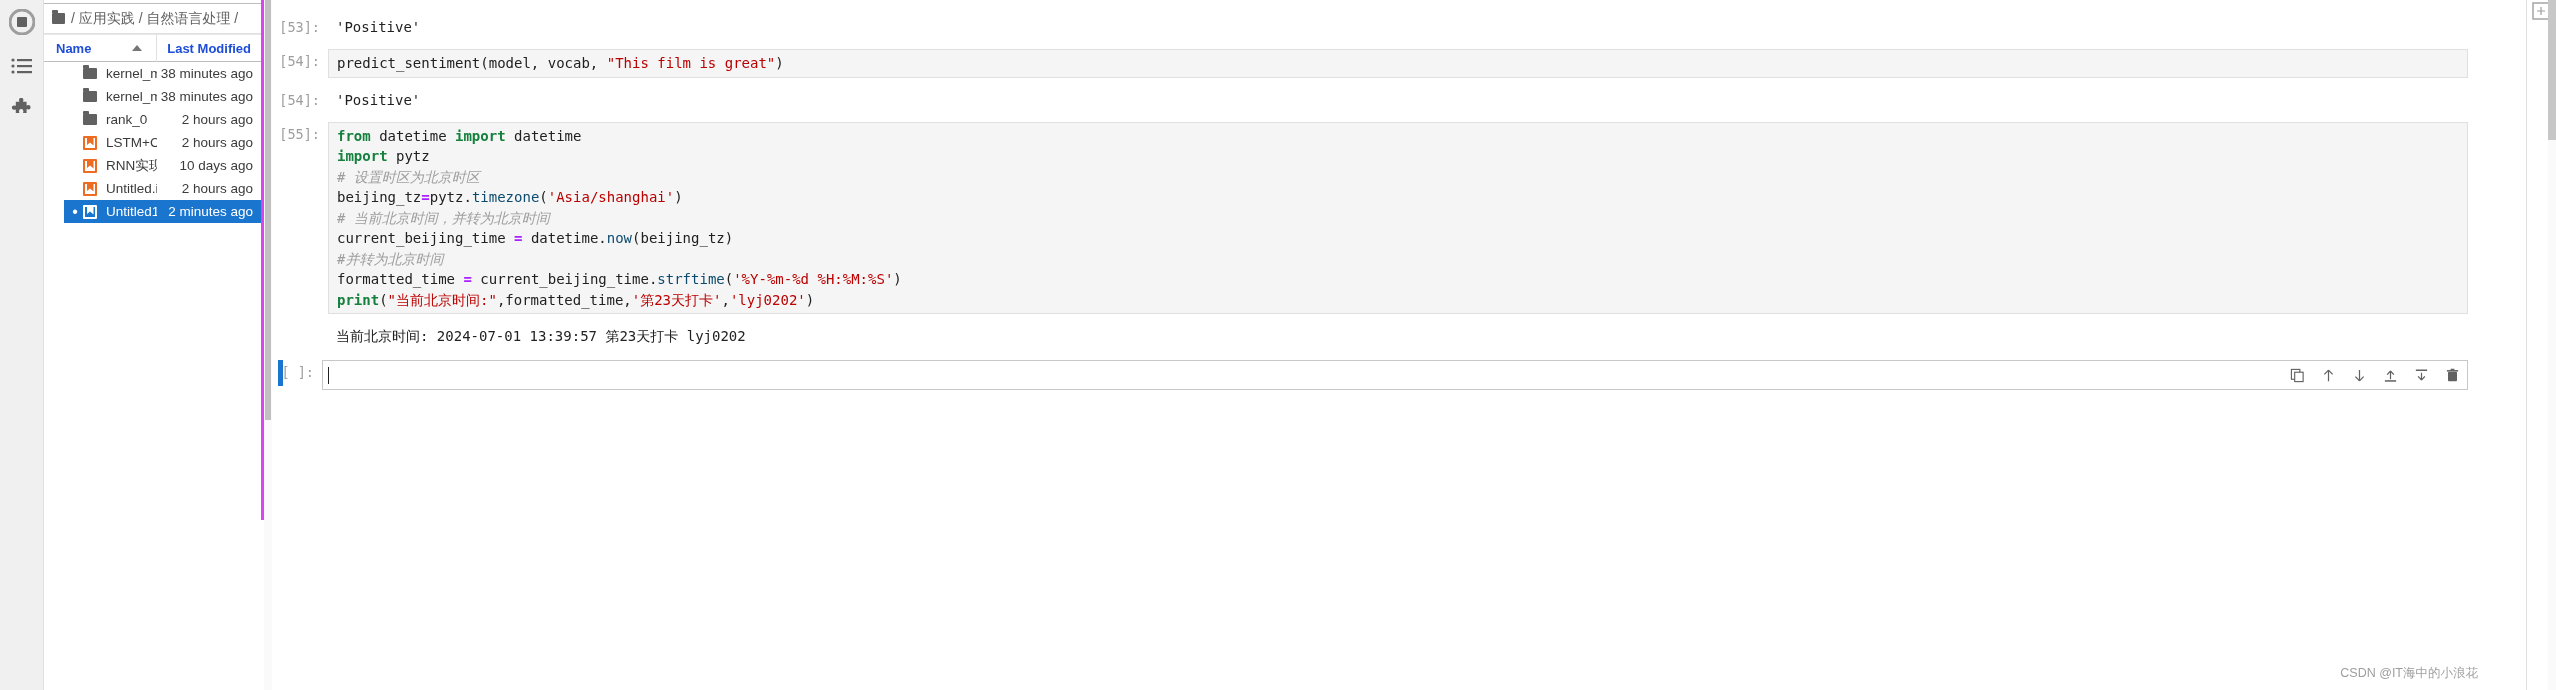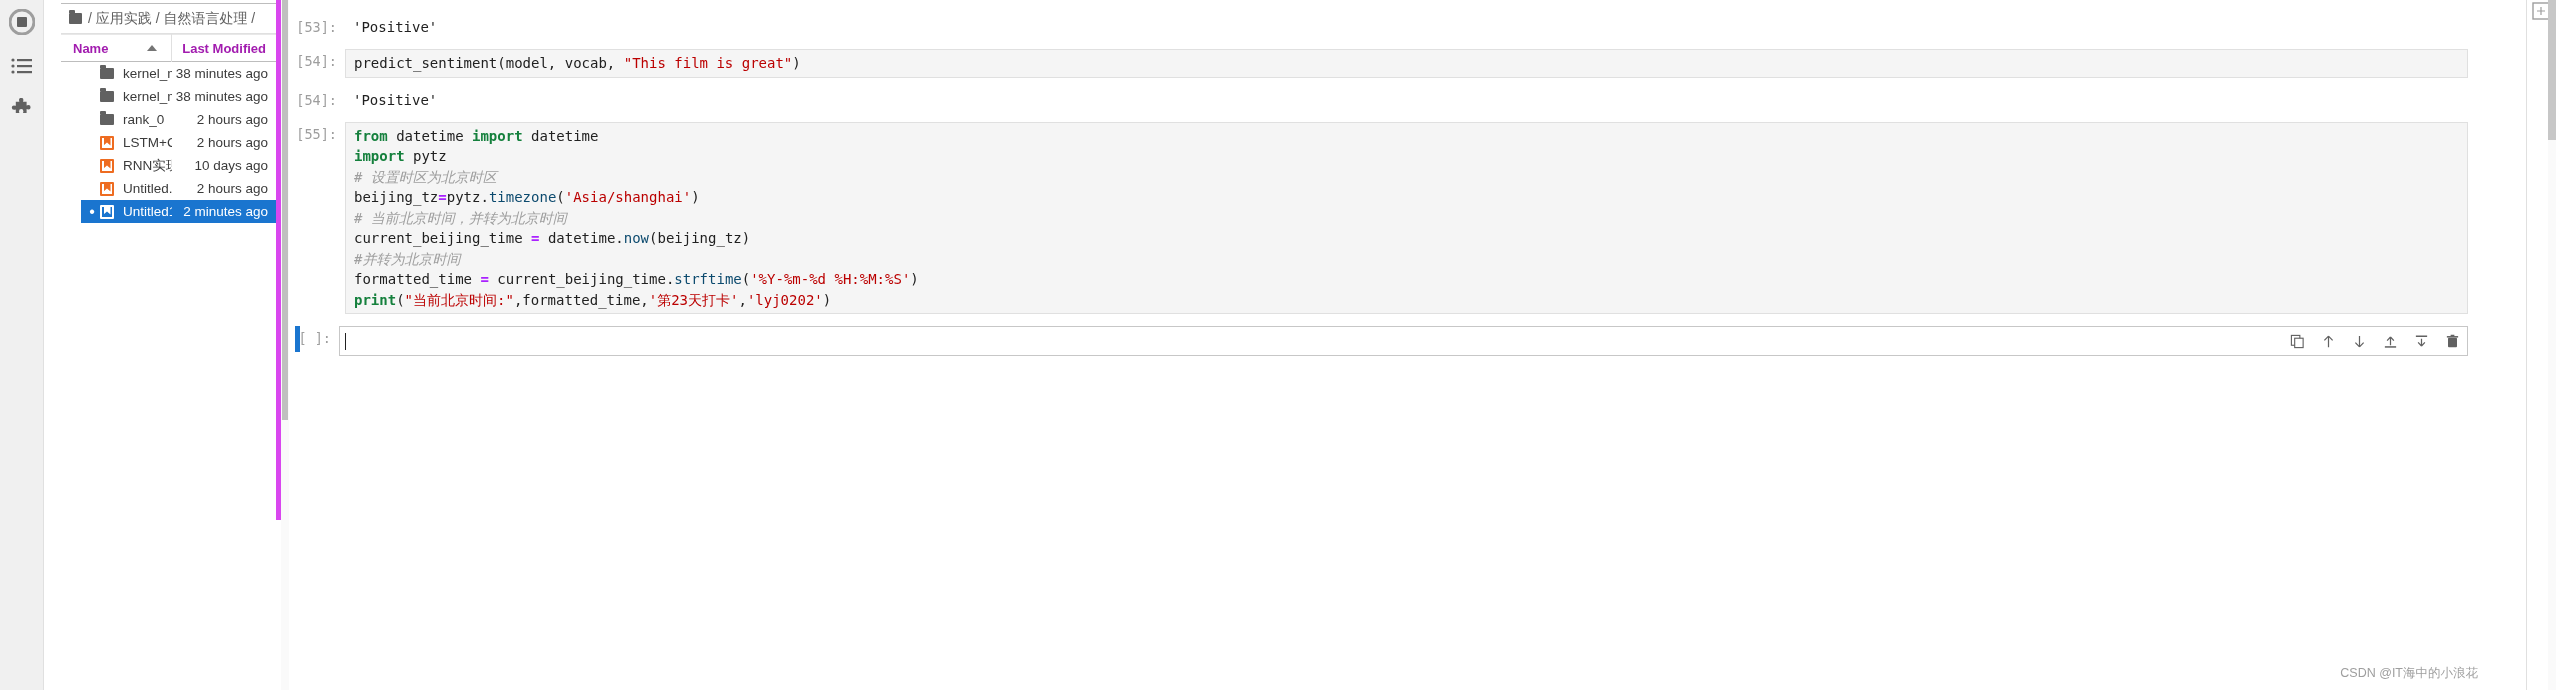--- a/index.html
+++ b/index.html
@@ -22,24 +22,23 @@
   }
   .ab-item {
     width:44px; height:44px; display:flex; align-items:center; justify-content:center;
     color:#616161;
   }
   .ab-item svg { display:block; }
 
   
   .filebrowser {
     width:220px; flex:0 0 220px; height:520px;
-    background:#ffffff; border-right:5px solid #d946ef;
+    background:#ffffff; border-right:3px solid #d946ef;
     display:flex; flex-direction:column;
     position:relative;
-    margin-left:17px;
   }
   .fb-topline { height:4px; background:#ffffff; border-bottom:1px solid #bdbdbd; }
   .breadcrumb {
     height:30px; display:flex; align-items:center; gap:4px;
     padding:0 8px; font-size:14px; color:#616161;
     border-bottom:1px solid #e0e0e0;
     white-space:nowrap; overflow:hidden;
   }
   .crumb-folder {
     width:13px; height:11px; background:#616161; border-radius:1px;
@@ -47,21 +46,21 @@
   }
   .crumb-folder:before {
     content:""; position:absolute; top:-3px; left:0; width:6px; height:3px;
     background:#616161; border-radius:1px 1px 0 0;
   }
   .crumb-text { font-size:14px; color:#616161; letter-spacing:0px; }
 
   .fb-header {
     display:flex; height:28px; align-items:center;
     border-bottom:1px solid #bdbdbd; border-top:1px solid #e8e8e8;
-    font-size:13px; font-weight:bold; color:#a21caf;
+    font-size:13px; font-weight:bold; color:#1d4ed8;
     background:#ffffff;
   }
   .fb-col-name {
     flex:1; display:flex; align-items:center; justify-content:space-between;
     padding:0 8px 0 12px; height:28px; border-right:1px solid #e0e0e0;
   }
   .fb-col-mod {
     width:104px; flex:0 0 104px; text-align:right; padding-right:10px;
   }
   .sort-caret {
@@ -329,20 +328,26 @@
 <span class="kw">import</span> pytz
 <span class="com"># 设置时区为北京时区</span>
 beijing_tz<span class="op">=</span>pytz.<span class="bi">timezone</span>(<span class="str">'Asia/shanghai'</span>)
 <span class="com"># 当前北京时间，并转为北京时间</span>
 current_beijing_time <span class="op">=</span> datetime.<span class="bi">now</span>(beijing_tz)
 <span class="com">#并转为北京时间</span>
 formatted_time <span class="op">=</span> current_beijing_time.<span class="bi">strftime</span>(<span class="str">'%Y-%m-%d %H:%M:%S'</span>)
 <span class="kw">print</span>(<span class="str">"当前北京时间:"</span>,formatted_time,<span class="str">'第23天打卡'</span>,<span class="str">'lyj0202'</span>)</div>
           </div>
         </div>
+        <div class="cell cell-row">
+          <div class="prompt"></div>
+          <div class="cell-body">
+            <div class="out-area">当前北京时间: 2024-07-01 13:39:57 第23天打卡 lyj0202</div>
+          </div>
+        </div>
       </div>
 
     <div class="active-cell">
       <div class="active-bar"></div>
       <div class="prompt" style="margin-left:6px;">[ ]:</div>
       <div class="input-wrap">
         <span class="input-caret"></span>
         <div class="cell-toolbar">
           <div class="tb-btn">
             <svg width="15" height="15" viewBox="0 0 16 16">

